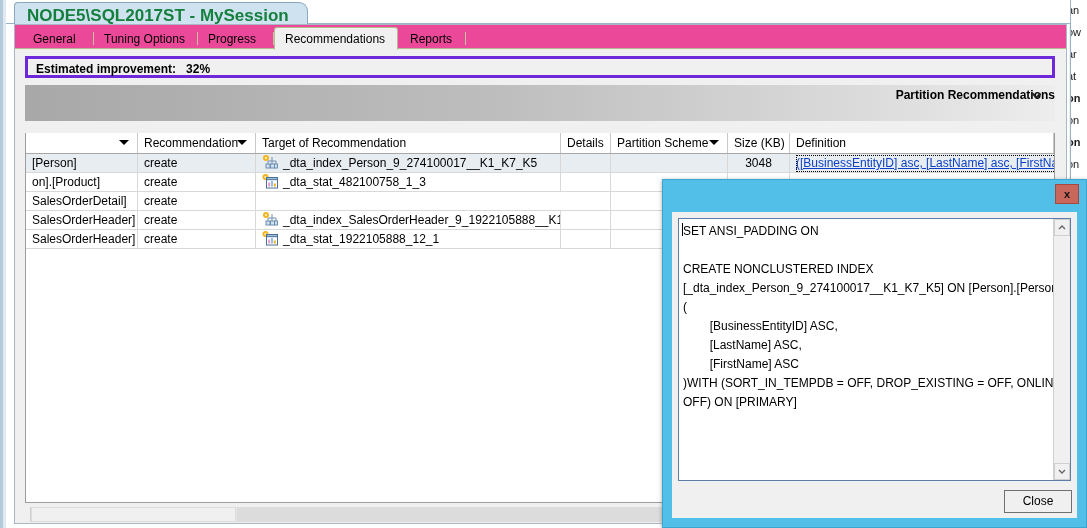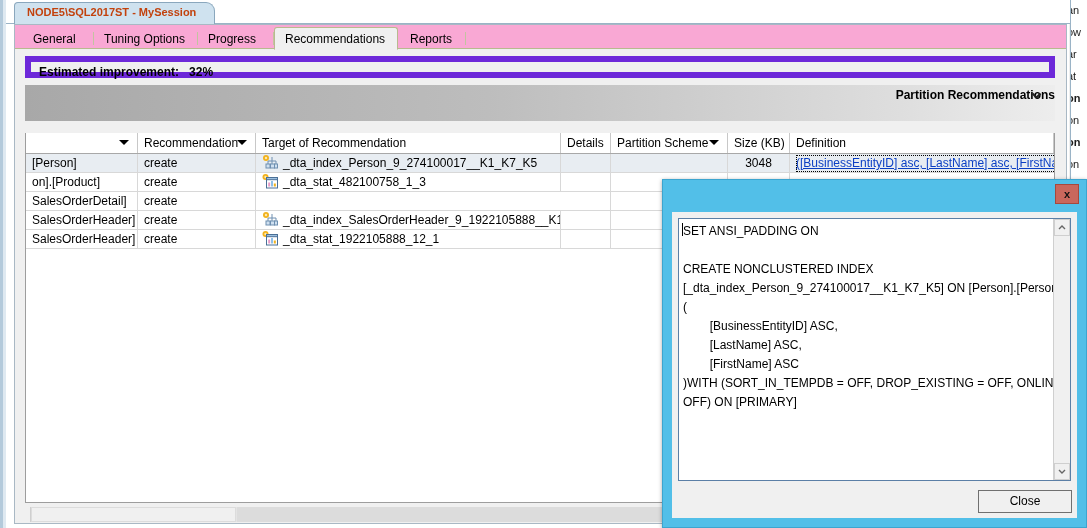--- a/index.html
+++ b/index.html
@@ -43,37 +43,37 @@
   }
   .doc-tabstrip:after{
     content:"";position:absolute;left:0;bottom:0;width:100%;height:1px;background:#9ab3c6;
   }
   .doc-tab{
     position:absolute;left:8px;top:2px;height:22px;
     padding:3px 18px 0 12px;
     background:#cfe2ef;
     border:1px solid #8aa7bd;border-bottom:none;
     border-radius:4px 9px 0 0;
-    font-size:11px;font-weight:bold;color:#c2410c;
+    font-size:17px;font-weight:bold;color:#15803d;
     box-sizing:border-box;
     z-index:3;
   }
 
   
   .panel{
     position:absolute;left:8px;top:24px;width:1053px;height:500px;
     background:#f0f0f0;
     border:1px solid #a9b8c4;
     box-sizing:border-box;
   }
 
   
   .tabstrip{
     position:absolute;left:0;top:0;right:0;height:24px;
-    background:#f9a8d4;
+    background:#ec4899;
     border-bottom:1px solid #b9b98f;
     box-sizing:border-box;
   }
   .tab{
     position:absolute;top:3px;height:21px;
     padding:4px 10px 0 10px;
     font-size:12px;color:#000;
     box-sizing:border-box;
     white-space:nowrap;
   }
@@ -86,21 +86,21 @@
     border-radius:3px 3px 0 0;
     top:2px;height:23px;
     padding-top:4px;
     z-index:2;
   }
 
   
   .est-box{
     position:absolute;left:10px;top:31px;width:1030px;height:22px;
     background:#f0f0f0;
-    border:6px solid #6d28d9;
+    border:3px solid #6d28d9;
     box-sizing:border-box;
     padding:3px 0 0 8px;
     font-weight:bold;font-size:12px;
   }
 
   
   .group-bar{
     position:absolute;left:10px;width:1030px;height:36px;
     box-sizing:border-box;
     padding:3px 0 0 2px;
@@ -258,21 +258,21 @@
     background:#f0f0f0;
   }
   .dlg-btn{
     position:absolute;top:3px;height:23px;
     background:#f0f0f0;border:1px solid #707070;
     box-sizing:border-box;
     font-size:12px;color:#000;
     text-align:center;padding-top:3px;
   }
   .dlg-btn.copy{right:108px;width:118px;}
-  .dlg-btn.close{right:5px;width:94px;}
+  .dlg-btn.close{right:5px;width:68px;}
 </style>
 </head>
 <body>
 
 <div id="root">
 
   <div class="bg-right-strip">
     <div class="bg-frag" style="top:4px;">an</div>
     <div class="bg-frag" style="top:26px;">ow</div>
     <div class="bg-frag" style="top:48px;">ar</div>

